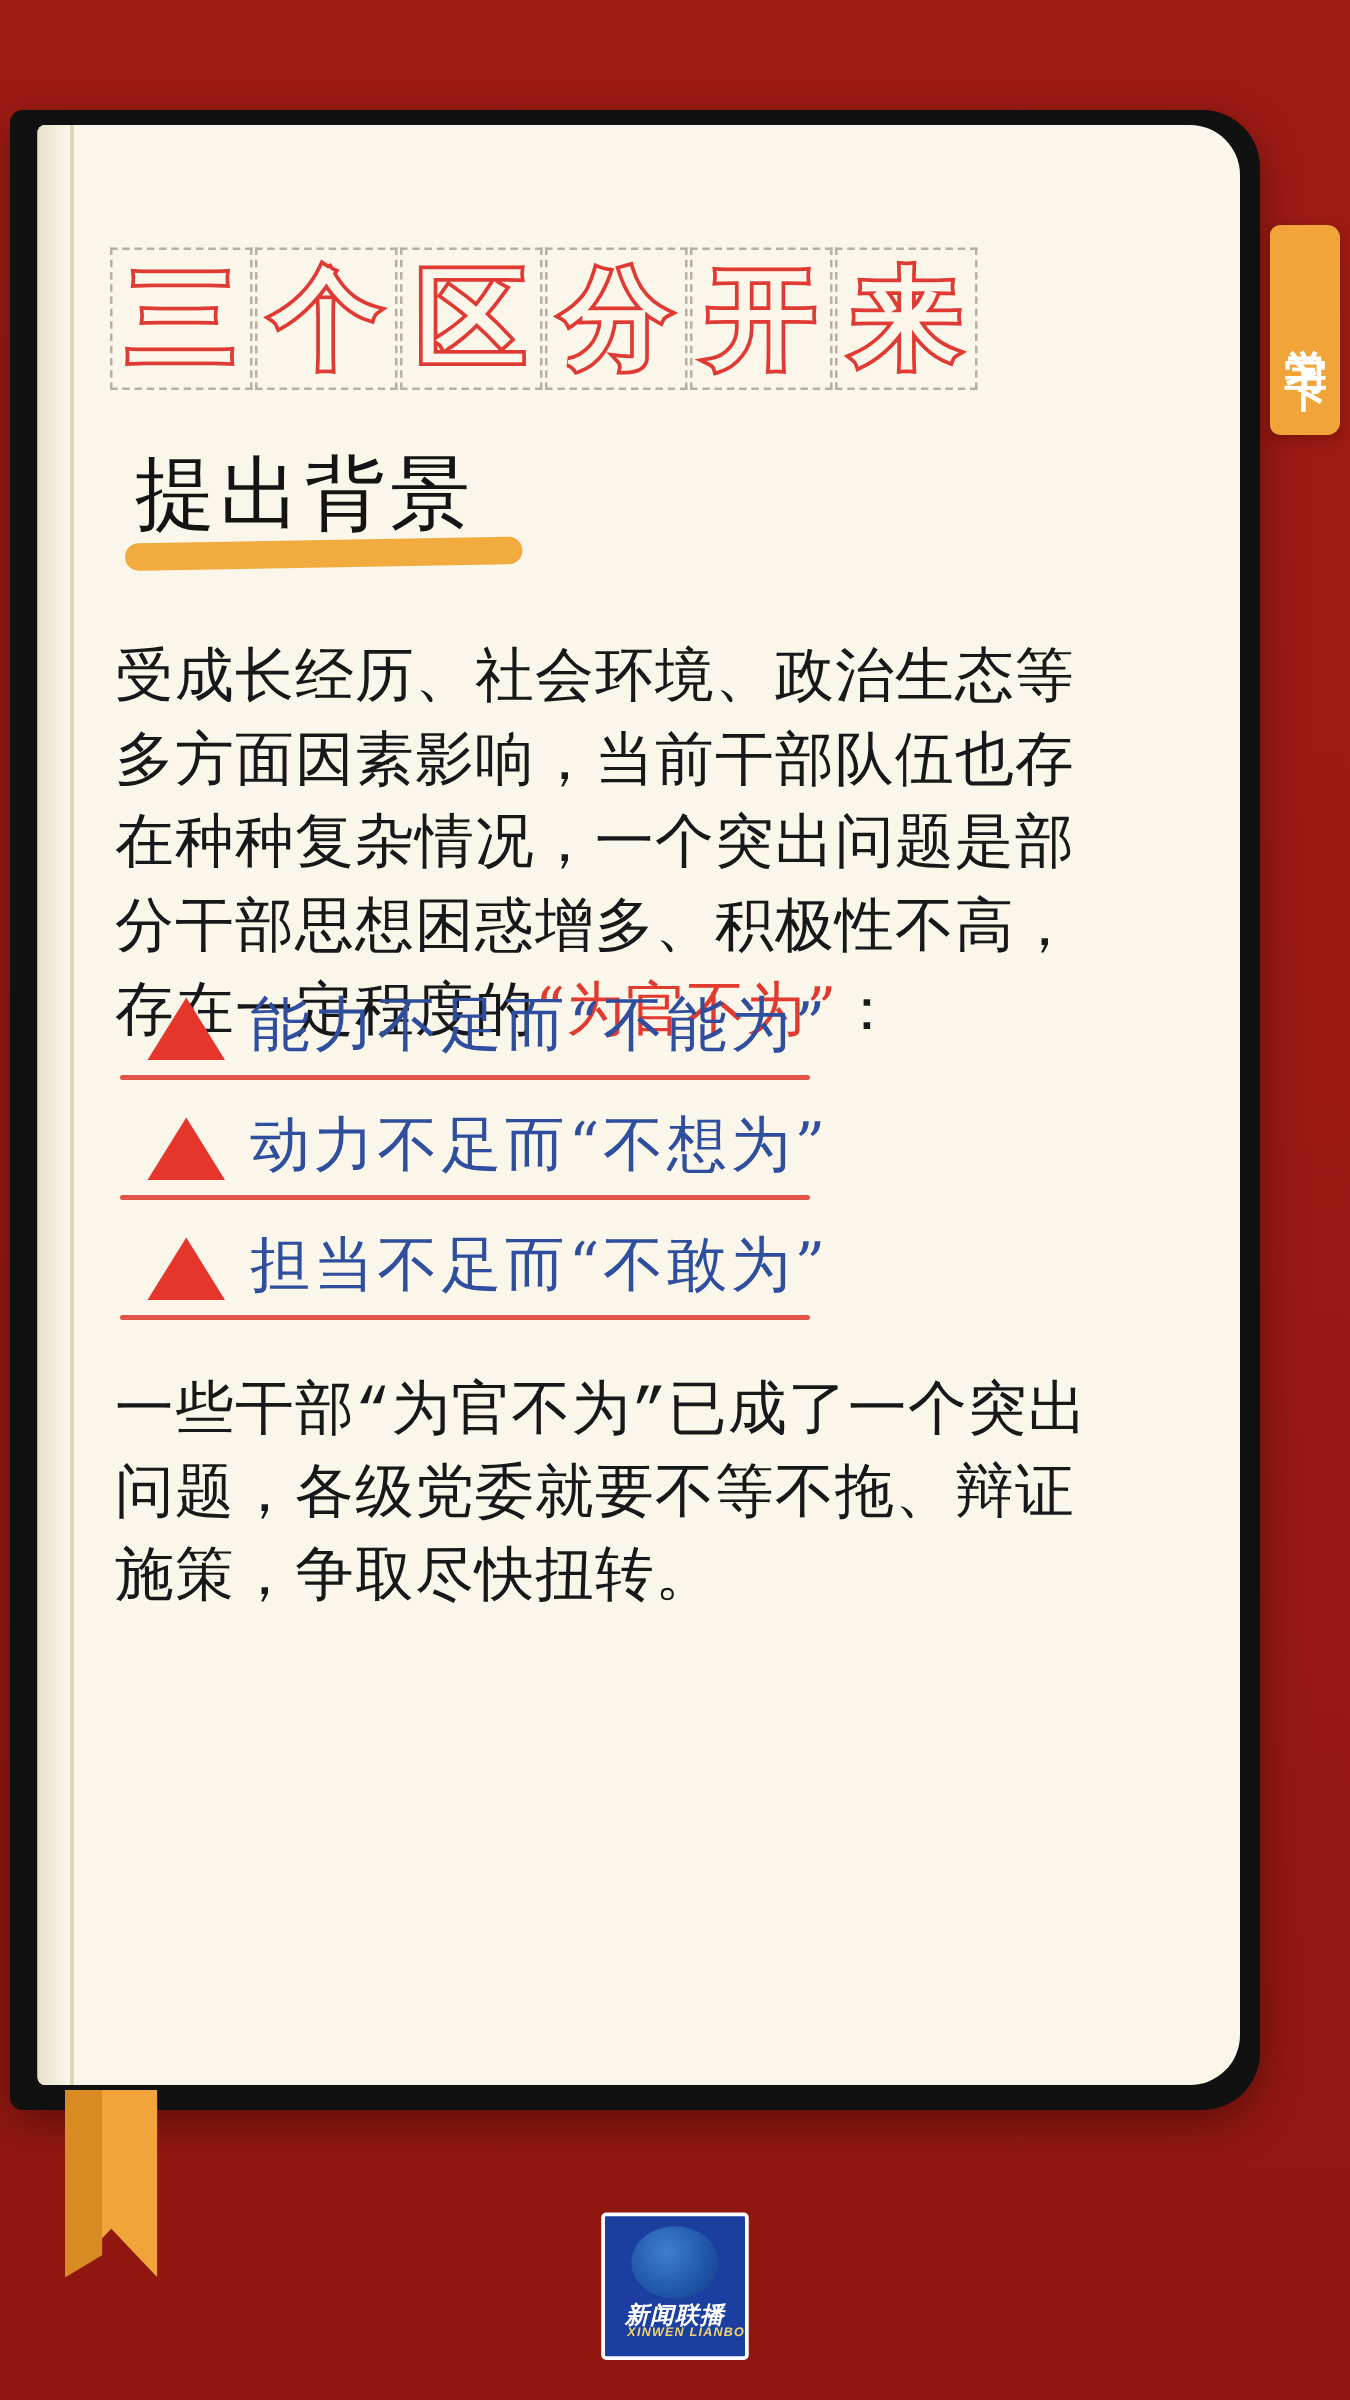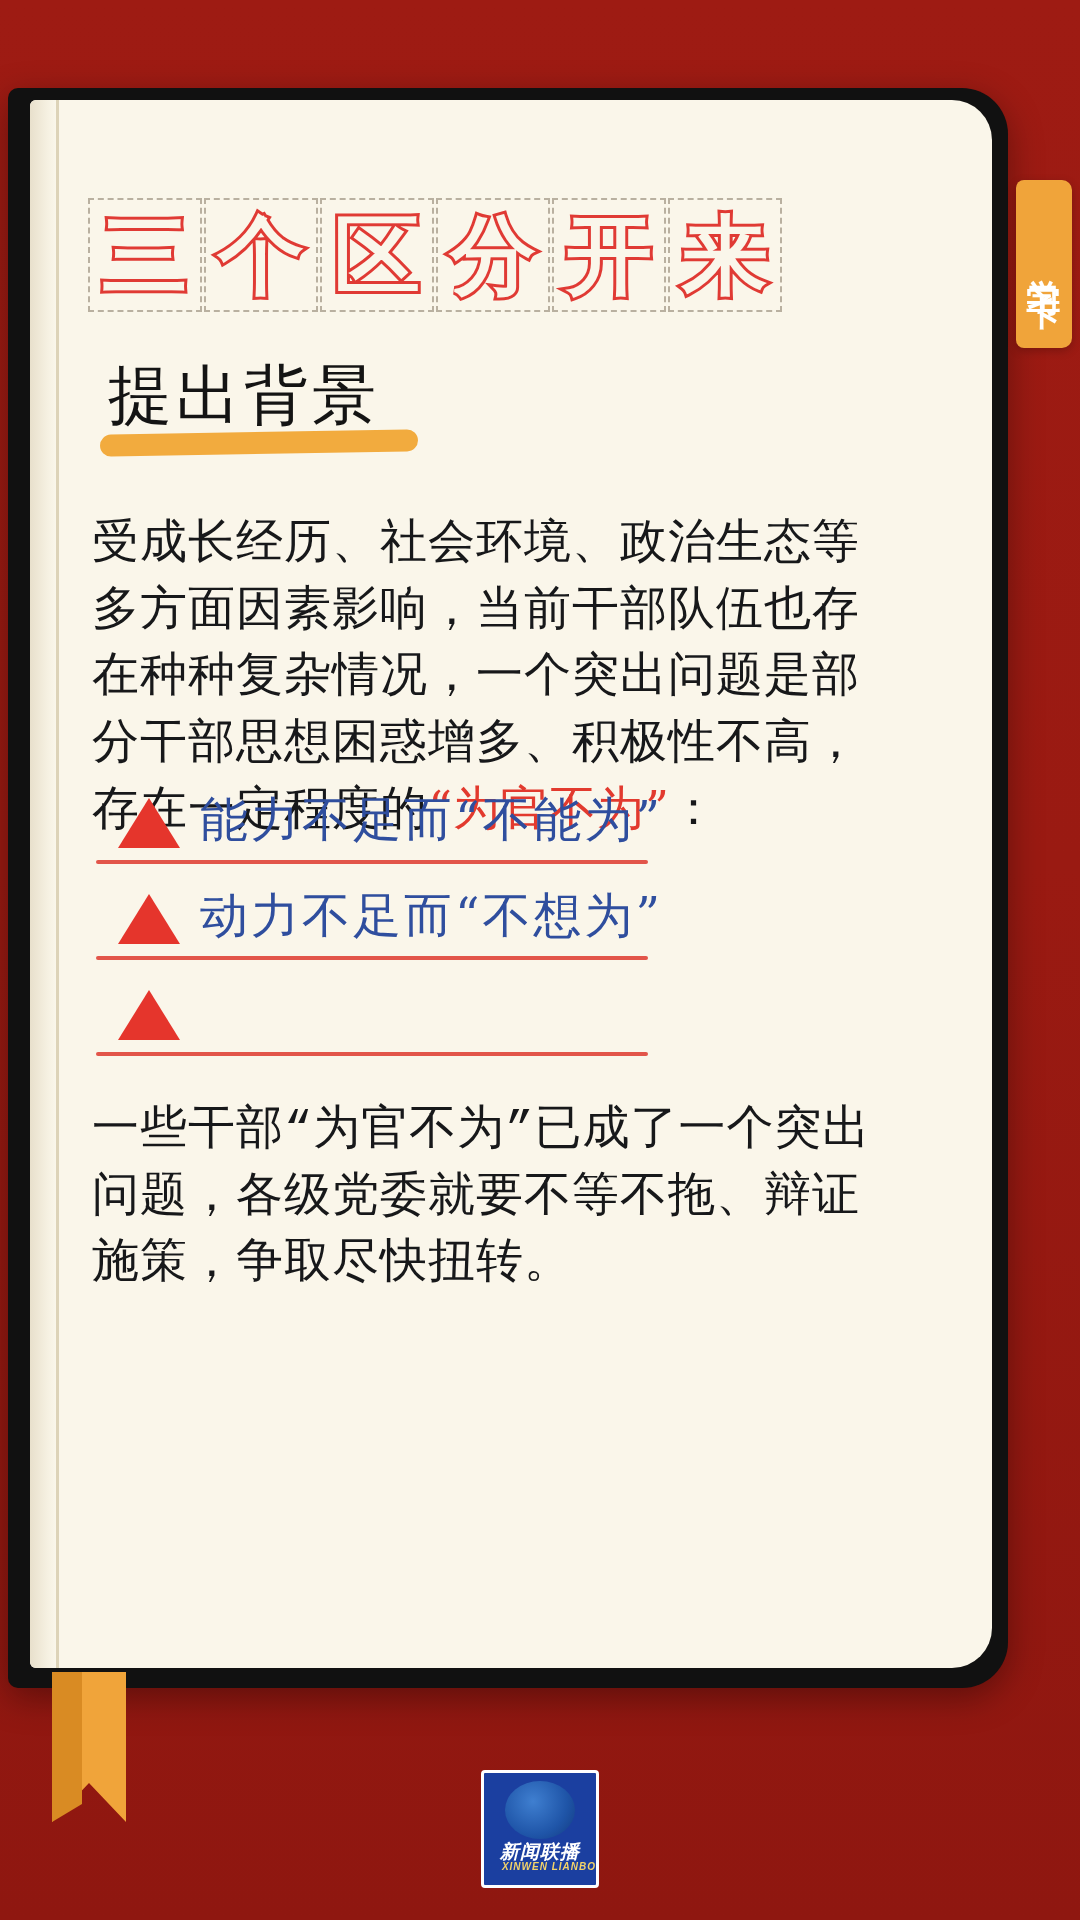--- a/index.html
+++ b/index.html
@@ -322,20 +322,21 @@
       <div class="bullet-text">能力不足而“不能为”</div>
       <div class="bullet-rule"></div>
     </div>
     <div class="bullet-row">
       <div class="tri"></div>
       <div class="bullet-text">动力不足而“不想为”</div>
       <div class="bullet-rule"></div>
     </div>
     <div class="bullet-row">
       <div class="tri"></div>
+      <div class="bullet-text">担当不足而“不敢为”</div>
       <div class="bullet-rule"></div>
     </div>
   </div>
 
   <div class="close-text">一些干部“为官不为”已成了一个突出问题，各级党委就要不等不拖、辩证施策，争取尽快扭转。</div>
 
   <div class="ribbon"></div>
   <div class="ribbon-dark"></div>
 
   <div class="logo">

